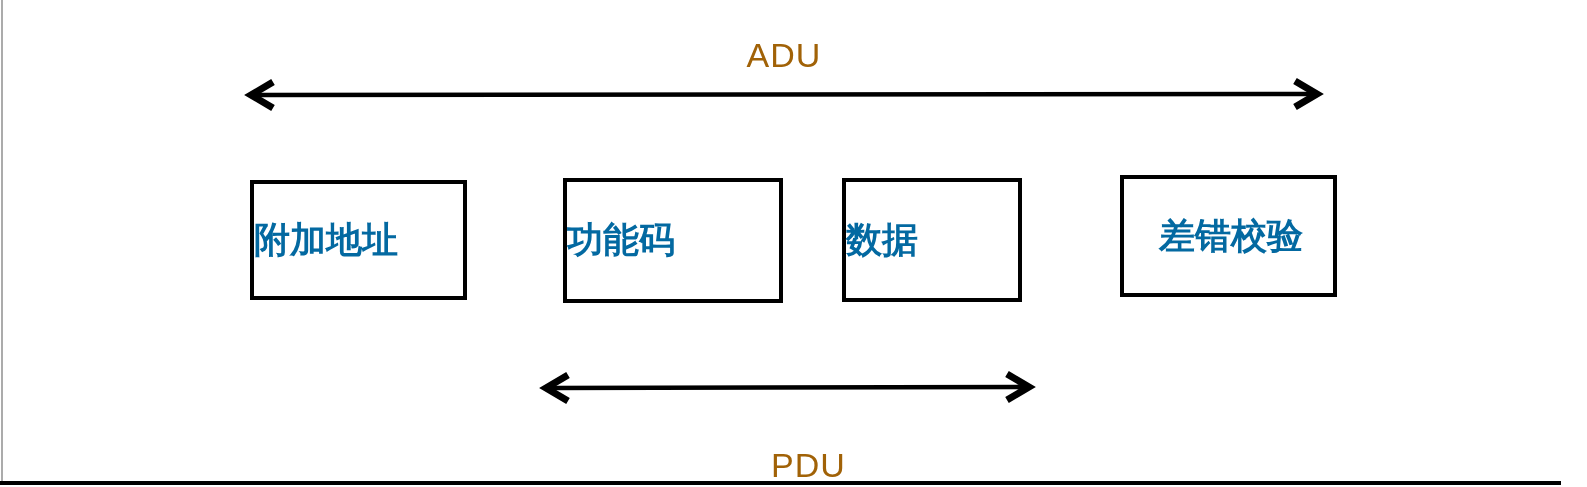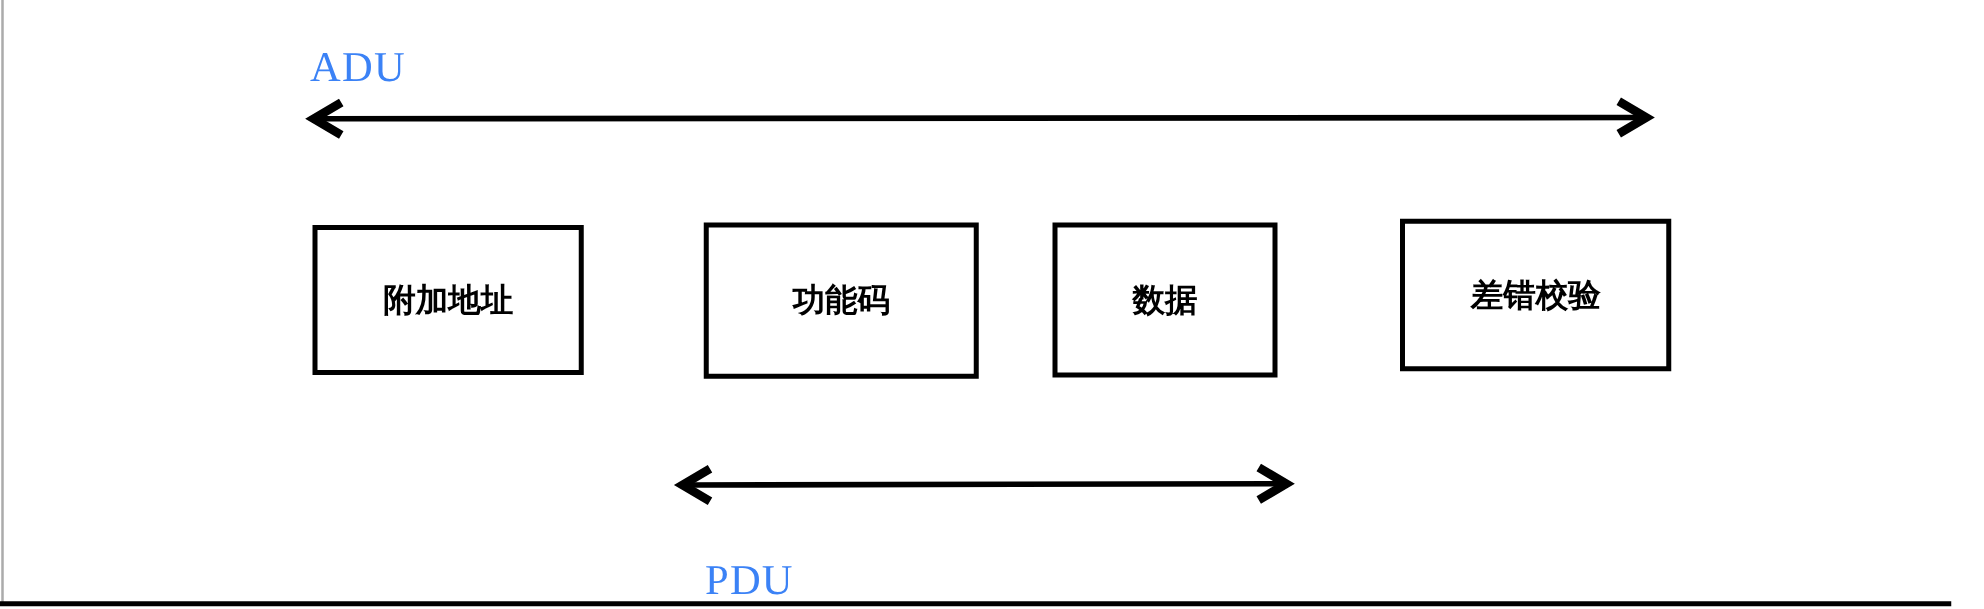--- a/index.html
+++ b/index.html
@@ -11,45 +11,44 @@
     overflow: hidden;
     font-family: "Liberation Serif", serif;
   }
   .arrow-layer {
     position: absolute;
     left: 0; top: 0;
     width: 1587px; height: 487px;
   }
   .span-label {
     position: absolute;
-    text-align: left;
-    font-family: Liberation Serif, serif;
+    text-align: center;
+    font-family: Liberation Sans, sans-serif;
     font-size: 34px;
-    color: #3b82f6;
+    color: #a16207;
     letter-spacing: 1px;
   }
   .adu-label { left: 248px; top: 36px; width: 1072px; }
   .pdu-label { left: 564px; top: 446px; width: 489px; }
   .field-box {
     position: absolute;
     box-sizing: border-box;
     border: 4px solid #000000;
     background: #ffffff;
     display: flex;
     align-items: center;
-    justify-content: center;
     font-family: "DejaVu Sans", sans-serif;
     font-weight: bold;
-    font-size: 26px;
-    color: #000000;
+    font-size: 36px;
+    color: #0369a1;
   }
   .box-1 { left: 250px;  top: 180px; width: 217px; height: 120px; }
   .box-2 { left: 543px;  top: 178px; width: 220px; height: 125px; margin-left: 20px; }
   .box-3 { left: 842px;  top: 178px; width: 180px; height: 124px; }
-  .box-4 { left: 1120px; top: 175px; width: 217px; height: 122px; }
+  .box-4 { left: 1120px; top: 175px; width: 217px; height: 122px; padding-left: 35px; }
   .page-left-edge {
     position: absolute;
     left: 1px; top: 0;
     width: 2px; height: 483px;
     background: #ababab;
   }
   .page-bottom-rule {
     position: absolute;
     left: 0; top: 481px;
     width: 1561px; height: 4px;

